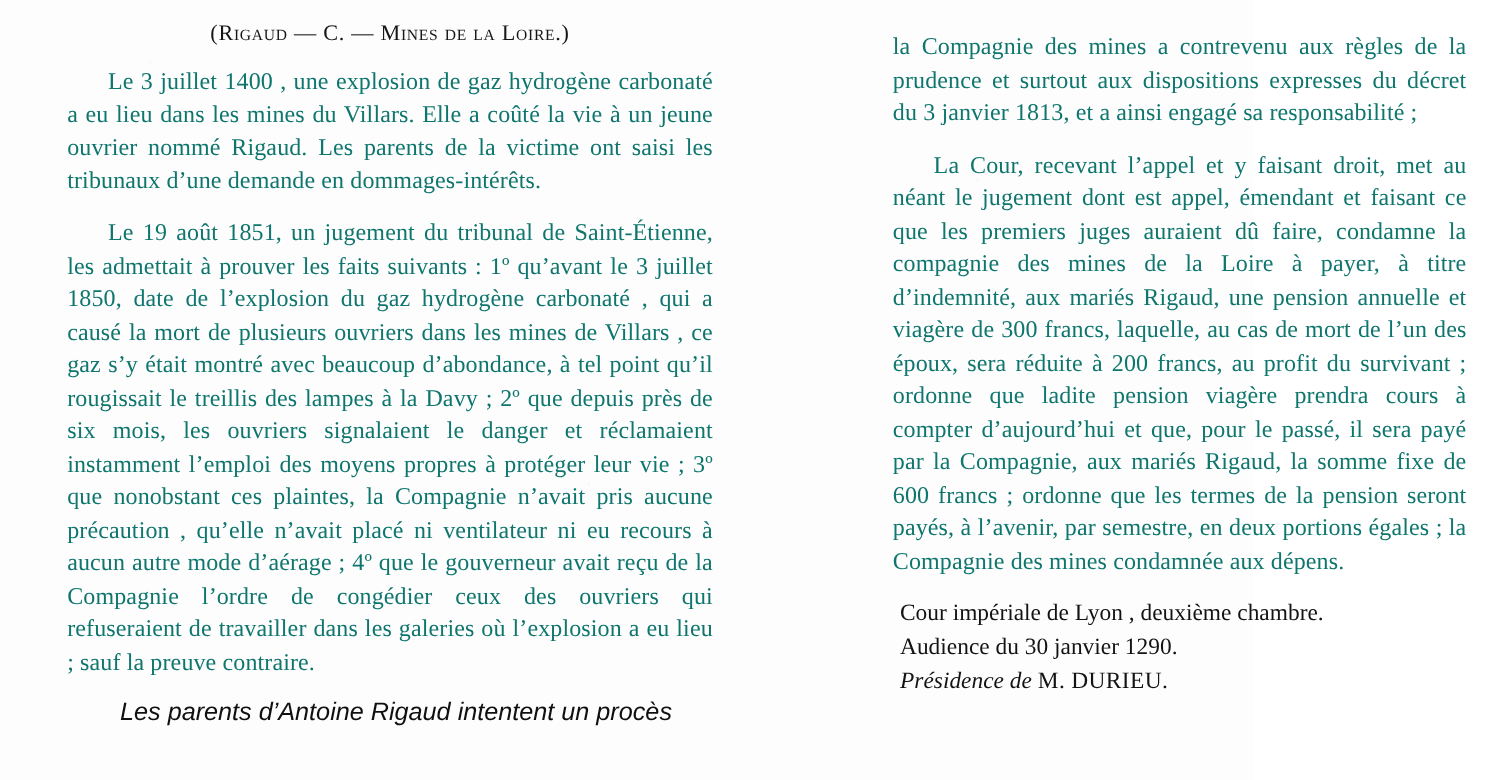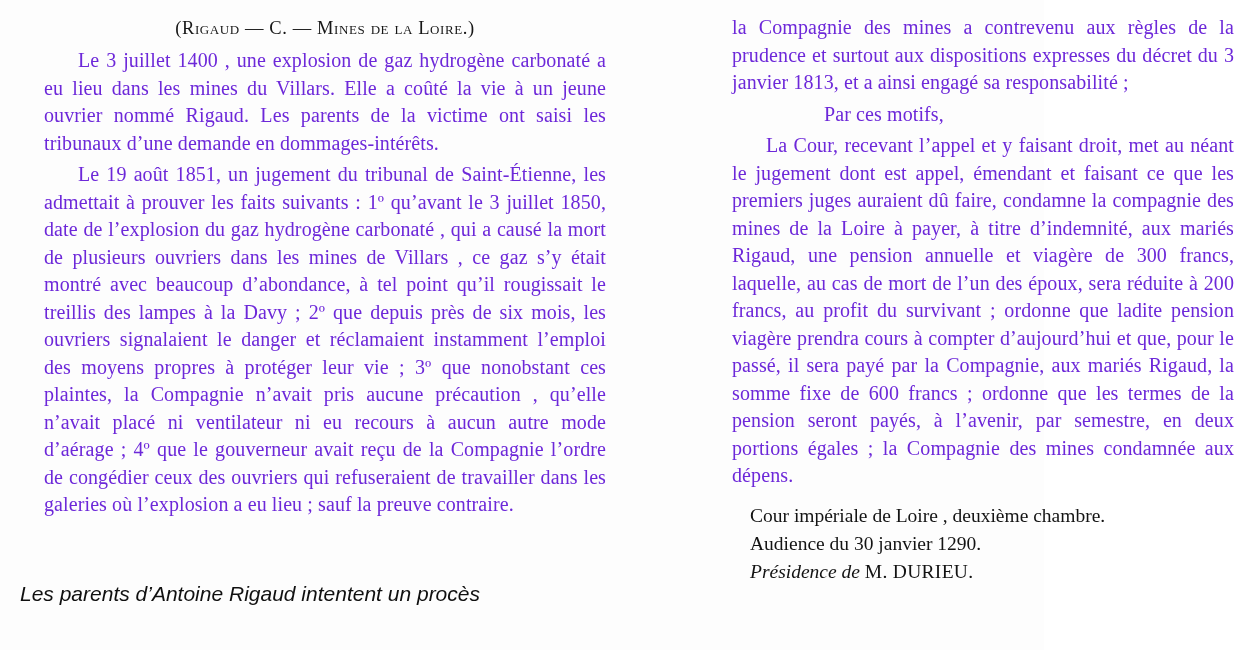--- a/index.html
+++ b/index.html
@@ -50,47 +50,47 @@
     text-align: center;
     font-variant: small-caps;
     font-size: 18.5px;
     letter-spacing: 0.6px;
     margin: 18px 0 8px 0;
     color: #161616;
     white-space: nowrap;
   }
 
   p.body-par {
-    margin: 4px;
+    margin: 16px;
     font-size: 20px;
     line-height: 27.5px;
     text-align: justify;
     text-justify: inter-word;
-    color: #6d28d9;
+    color: #0f766e;
     letter-spacing: 0.1px;
   }
   p.body-par.indent {
     text-indent: 34px;
   }
   p.body-par.indent-sm {
     text-indent: 20px;
   }
   p.body-par + p.body-par {
     margin-top: 0px;
   }
 
   .caption {
     position: absolute;
     left: 20px;
     width: 620px;
     top: 578px;
     font-style: italic;
     font-size: 21px;
     line-height: 31px;
-    text-align: left;
+    text-align: center;
     color: #101010;
     font-family: "Liberation Sans", sans-serif;
   }
   .caption div { white-space: nowrap; }
 
   .footer-block {
     margin-top: 12px;
     font-size: 19.5px;
     line-height: 28px;
     color: #131313;
@@ -118,26 +118,25 @@
 
     <p class="body-par indent">Le 19 août 1851, un jugement du tribunal de Saint-Étienne, les admettait à prouver les faits suivants : 1º qu’avant le 3 juillet 1850, date de l’explosion du gaz hydrogène carbonaté , qui a causé la mort de plusieurs ouvriers dans les mines de Villars , ce gaz s’y était montré avec beaucoup d’abondance, à tel point qu’il rougissait le treillis des lampes à la Davy ; 2º que depuis près de six mois, les ouvriers signalaient le danger et réclamaient instamment l’emploi des moyens propres à protéger leur vie ; 3º que nonobstant ces plaintes, la Compagnie n’avait pris aucune précaution , qu’elle n’avait placé ni ventilateur ni eu recours à aucun autre mode d’aérage ; 4º que le gouverneur avait reçu de la Compagnie l’ordre de congédier ceux des ouvriers qui refuseraient de travailler dans les galeries où l’explosion a eu lieu ; sauf la preuve contraire.</p>
   </div>
 
   <div class="column" id="right-column">
     <div style="height:10px"></div>
 
     <p class="body-par">la Compagnie des mines a contrevenu aux règles de la prudence et surtout aux dispositions expresses du décret du 3 janvier 1813, et a ainsi engagé sa responsabilité ;</p>
 
 
-    <p class="body-par" style="text-indent:92px;">Par ces motifs,</p>
 
     <p class="body-par indent">La Cour, recevant l’appel et y faisant droit, met au néant le jugement dont est appel, émendant et faisant ce que les premiers juges auraient dû faire, condamne la compagnie des mines de la Loire à payer, à titre d’indemnité, aux mariés Rigaud, une pension annuelle et viagère de 300 francs, laquelle, au cas de mort de l’un des époux, sera réduite à 200 francs, au profit du survivant ; ordonne que ladite pension viagère prendra cours à compter d’aujourd’hui et que, pour le passé, il sera payé par la Compagnie, aux mariés Rigaud, la somme fixe de 600 francs ; ordonne que les termes de la pension seront payés, à l’avenir, par semestre, en deux portions égales ; la Compagnie des mines condamnée aux dépens.</p>
 
     <div class="footer-block">
-      <div class="footer-line">Cour impériale de Loire , deuxième chambre.</div>
+      <div class="footer-line">Cour impériale de Lyon , deuxième chambre.</div>
 
       <div class="footer-line">Audience du 30 janvier 1290.</div>
 
       <div class="footer-line">
         <span class="it">Présidence de</span>
         <span class="sc">M. DURIEU.</span>
       </div>
 
     </div>
   </div>

